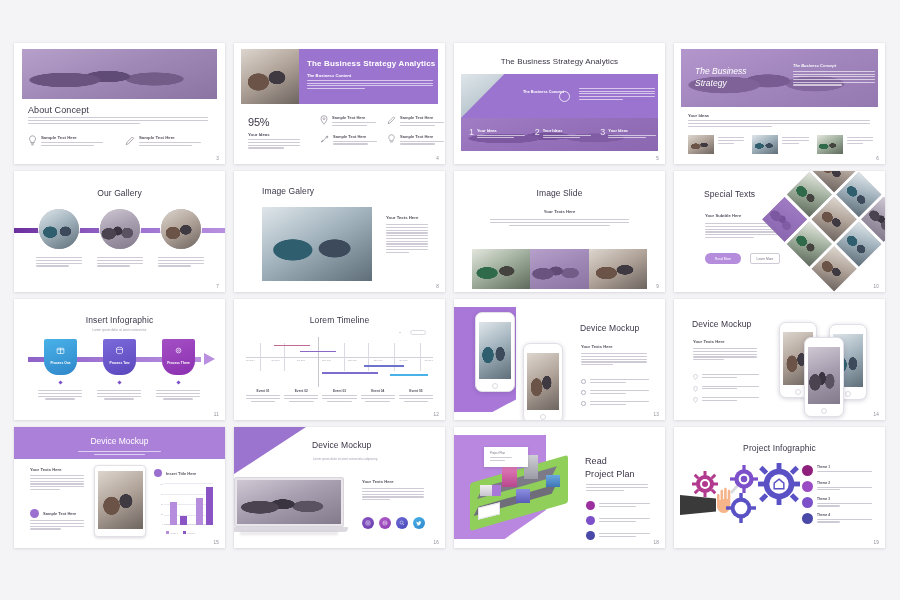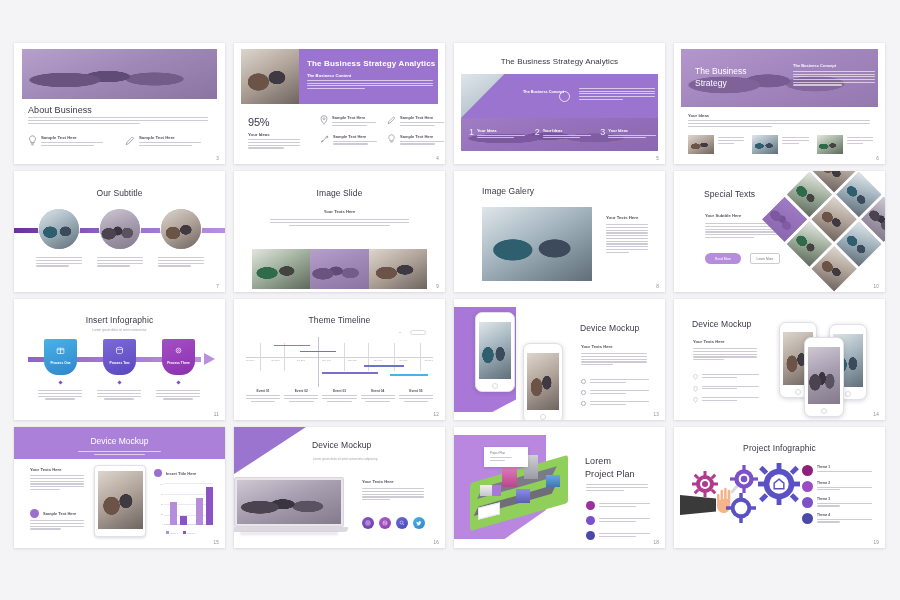--- a/index.html
+++ b/index.html
@@ -74,21 +74,21 @@
   .dotp { border-radius:50%; flex:none; }
 </style>
 </head>
 <body style="background: rgb(244, 244, 247);">
 
 <div class="grid">
 
   <div class="slide">
     <div class="photo" style="left:8px;top:6px;right:8px;height:50px;"></div>
     <div class="tint" style="left:8px;top:6px;right:8px;height:50px;"></div>
-    <div style="position:absolute;left:14px;top:62px;font-size:9px;" class="ttl">About Business</div>
+    <div style="position:absolute;left:14px;top:62px;font-size:9px;" class="ttl">About Concept</div>
     <div style="position:absolute;left:14px;top:74px;width:180px;">
       <span class="ln" style="width:100%"></span>
         <span class="ln" style="width:100%"></span>
         <span class="ln" style="width:62%"></span>
     </div>
     <div style="position:absolute;left:14px;top:92px;display:flex;gap:22px;">
       <div style="display:flex;gap:4px;">
         <svg width="9" height="11" viewBox="0 0 9 11">
             <path d="M4.5.8a3 3 0 0 1 1.8 5.4v1.3H2.7V6.2A3 3 0 0 1 4.5.8z" fill="none" stroke="#8b8492" stroke-width=".7"></path>
             <path d="M3 8.8h3M3.4 9.9h2.2" stroke="#8b8492" stroke-width=".7"></path>
@@ -239,21 +239,21 @@
                 <span class="lnw" style="width:78%"></span>
               </div>
             </div>
         </div>
       </div>
     </div>
     <div class="pg">5</div>
   </div>
 
   <div class="slide">
-    <div style="position:absolute;left:7px;top:6px;right:7px;height:58px;overflow:hidden;">
+    <div style="position:absolute;left:7px;top:6px;right:7px;height:58px;overflow:hidden;font-style:italic;">
       <div class="photo" style="inset:0;"></div>
       <div class="tint" style="inset:0;background:rgba(160,118,200,.6);"></div>
       <div style="position:absolute;left:14px;top:16px;font-size:8.5px;color:#fff;line-height:1.45;font-weight:400;">
         <span>The Business</span><br>
         <span>Strategy</span>
       </div>
       <div style="position:absolute;left:112px;top:14px;font-size:4px;color:rgba(255,255,255,.95);font-weight:700;">The Business Concept</div>
       <div style="position:absolute;left:112px;top:22px;width:82px;">
         <span class="lnw" style="width:100%"></span>
           <span class="lnw" style="width:100%"></span>
@@ -292,21 +292,21 @@
             <span class="ln" style="width:100%"></span>
             <span class="ln" style="width:100%"></span>
             <span class="ln" style="width:62%"></span>
           </div>
       </div>
     </div>
     <div class="pg">6</div>
   </div>
 
   <div class="slide">
-    <div style="position:absolute;left:0;right:0;top:17px;text-align:center;font-size:8.5px;" class="ttl">Our Subtitle</div>
+    <div style="position:absolute;left:0;right:0;top:17px;text-align:center;font-size:8.5px;" class="ttl">Our Gallery</div>
     <div style="position:absolute;left:0;right:0;top:57px;height:5px;background:linear-gradient(90deg,#6c2f9e,#9b6fd0 55%,#b98fe0);"></div>
     <div style="position:absolute;left:24px;top:37px;width:42px;height:42px;border-radius:50%;overflow:hidden;border:1.4px solid #fff;">
         <div class="photo cool" style="inset:0"></div>
       </div>
     <div style="position:absolute;left:85px;top:37px;width:42px;height:42px;border-radius:50%;overflow:hidden;border:1.4px solid #fff;">
         <div class="photo" style="inset:0"></div>
       </div>
     <div style="position:absolute;left:146px;top:37px;width:42px;height:42px;border-radius:50%;overflow:hidden;border:1.4px solid #fff;">
         <div class="photo warm" style="inset:0"></div>
       </div>
@@ -322,59 +322,59 @@
         <span class="ln" style="width:100%"></span>
         <span class="ln" style="width:72%"></span>
       </div>
     <div style="position:absolute;left:144px;top:86px;width:46px;">
         <span class="ln" style="width:100%"></span>
         <span class="ln" style="width:100%"></span>
         <span class="ln" style="width:100%"></span>
         <span class="ln" style="width:72%"></span>
       </div>
     <div class="pg">7</div>
+  </div>
+
+  <div class="slide">
+    <div style="position:absolute;left:28px;top:15px;font-size:8.5px;" class="ttl">Image Galery</div>
+    <div class="photo cool" style="left:28px;top:36px;width:110px;height:74px;"></div>
+    <div style="position:absolute;left:152px;top:44px;font-size:4.3px;" class="sub">Your Texts Here</div>
+    <div style="position:absolute;left:152px;top:53px;width:42px;">
+      <span class="ln" style="width:100%"></span>
+        <span class="ln" style="width:100%"></span>
+        <span class="ln" style="width:100%"></span>
+        <span class="ln" style="width:100%"></span>
+        <span class="ln" style="width:100%"></span>
+        <span class="ln" style="width:100%"></span>
+        <span class="ln" style="width:100%"></span>
+        <span class="ln" style="width:100%"></span>
+        <span class="ln" style="width:100%"></span>
+        <span class="ln" style="width:100%"></span>
+        <span class="ln" style="width:55%"></span>
+    </div>
+    <div class="pg">8</div>
   </div>
 
   <div class="slide">
     <div style="position:absolute;left:0;right:0;top:17px;text-align:center;font-size:8.5px;" class="ttl">Image Slide</div>
     <div style="position:absolute;left:0;right:0;top:38px;text-align:center;font-size:4.2px;" class="sub">Your Texts Here</div>
     <div style="position:absolute;left:36px;top:48px;width:139px;">
       <span class="ln" style="width:100%"></span>
         <span class="ln" style="width:100%"></span>
         <span class="ln" style="width:72%;margin-left:14%"></span>
     </div>
     <div style="position:absolute;left:18px;top:78px;right:18px;height:40px;display:flex;">
       <div class="photo green" style="position:relative;flex:1;"></div>
       <div style="position:relative;flex:1;overflow:hidden">
           <div class="photo" style="inset:0"></div>
           <div class="tint" style="inset:0"></div>
         </div>
       <div class="photo warm" style="position:relative;flex:1;"></div>
     </div>
     <div class="pg">9</div>
-  </div>
-
-  <div class="slide">
-    <div style="position:absolute;left:28px;top:15px;font-size:8.5px;" class="ttl">Image Galery</div>
-    <div class="photo cool" style="left:28px;top:36px;width:110px;height:74px;"></div>
-    <div style="position:absolute;left:152px;top:44px;font-size:4.3px;" class="sub">Your Texts Here</div>
-    <div style="position:absolute;left:152px;top:53px;width:42px;">
-      <span class="ln" style="width:100%"></span>
-        <span class="ln" style="width:100%"></span>
-        <span class="ln" style="width:100%"></span>
-        <span class="ln" style="width:100%"></span>
-        <span class="ln" style="width:100%"></span>
-        <span class="ln" style="width:100%"></span>
-        <span class="ln" style="width:100%"></span>
-        <span class="ln" style="width:100%"></span>
-        <span class="ln" style="width:100%"></span>
-        <span class="ln" style="width:100%"></span>
-        <span class="ln" style="width:55%"></span>
-    </div>
-    <div class="pg">8</div>
   </div>
 
   <div class="slide">
     <div style="position:absolute;left:30px;top:18px;font-size:8.5px;" class="ttl">Special Texts</div>
     <div style="position:absolute;left:31px;top:42px;font-size:4.2px;" class="sub">Your Subtitle Here</div>
     <div style="position:absolute;left:31px;top:52px;width:82px;">
       <span class="ln" style="width:100%"></span>
         <span class="ln" style="width:100%"></span>
         <span class="ln" style="width:100%"></span>
         <span class="ln" style="width:100%"></span>
@@ -446,21 +446,21 @@
     <div style="position:absolute;left:142px;top:91px;width:44px;">
         <span class="ln" style="width:100%"></span>
         <span class="ln" style="width:100%"></span>
         <span class="ln" style="width:100%"></span>
         <span class="ln" style="width:70%;margin-left:15%"></span>
       </div>
     <div class="pg">11</div>
   </div>
 
   <div class="slide">
-    <div style="position:absolute;left:0;right:0;top:16px;text-align:center;font-size:8.5px;" class="ttl">Theme Timeline</div>
+    <div style="position:absolute;left:0;right:0;top:16px;text-align:center;font-size:8.5px;" class="ttl">Lorem Timeline</div>
     <div style="position:absolute;left:12px;top:58px;right:12px;height:.8px;background:#d3cfda;"></div>
     <div style="position:absolute;left:84px;top:38px;width:.8px;height:50px;background:#c9c4d2;"></div>
     <div style="position:absolute;left:26px;top:44px;width:.7px;height:28px;background:#ddd9e3;"></div>
     <div style="position:absolute;left:50px;top:44px;width:.7px;height:28px;background:#ddd9e3;"></div>
     <div style="position:absolute;left:110px;top:44px;width:.7px;height:28px;background:#ddd9e3;"></div>
     <div style="position:absolute;left:134px;top:44px;width:.7px;height:28px;background:#ddd9e3;"></div>
     <div style="position:absolute;left:160px;top:44px;width:.7px;height:28px;background:#ddd9e3;"></div>
     <div style="position:absolute;left:186px;top:44px;width:.7px;height:28px;background:#ddd9e3;"></div>
     <div style="position:absolute;left:40px;top:46px;width:36px;height:1.4px;background:#c06a96;"></div>
     <div style="position:absolute;left:66px;top:52px;width:36px;height:1.4px;background:#8b68c8;"></div>
@@ -762,21 +762,21 @@
     <div style="position:absolute;left:38px;top:58px;width:9px;height:11px;background:#a878d8"></div>
     <div style="position:absolute;left:30px;top:20px;width:44px;height:20px;background:#fff;box-shadow:0 1px 3px rgba(60,50,80,.2);">
       <div style="font-size:2.8px;color:#7c7688;padding:4px 0 0 6px;">Project Plan</div>
       <div style="padding:2px 6px 0 6px">
           <span class="ln" style="width:70%"></span>
           <span class="ln" style="width:48%"></span>
         </div>
     </div>
     <div style="position:absolute;left:24px;top:78px;width:22px;height:12px;background:#fff;border:.6px solid #e6e3ea;transform:skewY(-14deg)"></div>
     <div style="position:absolute;left:131px;top:28px;font-size:9px;line-height:1.45;" class="ttl">
-      <span>Lorem</span><br>
+      <span>Read</span><br>
       <span>Project Plan</span>
     </div>
     <div style="position:absolute;left:132px;top:57px;width:62px;">
       <span class="ln" style="width:100%"></span>
         <span class="ln" style="width:100%"></span>
         <span class="ln" style="width:62%"></span>
     </div>
     <div style="position:absolute;left:132px;top:74px;width:64px;display:flex;flex-direction:column;gap:6px;">
       <div style="display:flex;gap:4px;align-items:center">
           <span class="dotp" style="width:9px;height:9px;background:#9b2f9e"></span>

